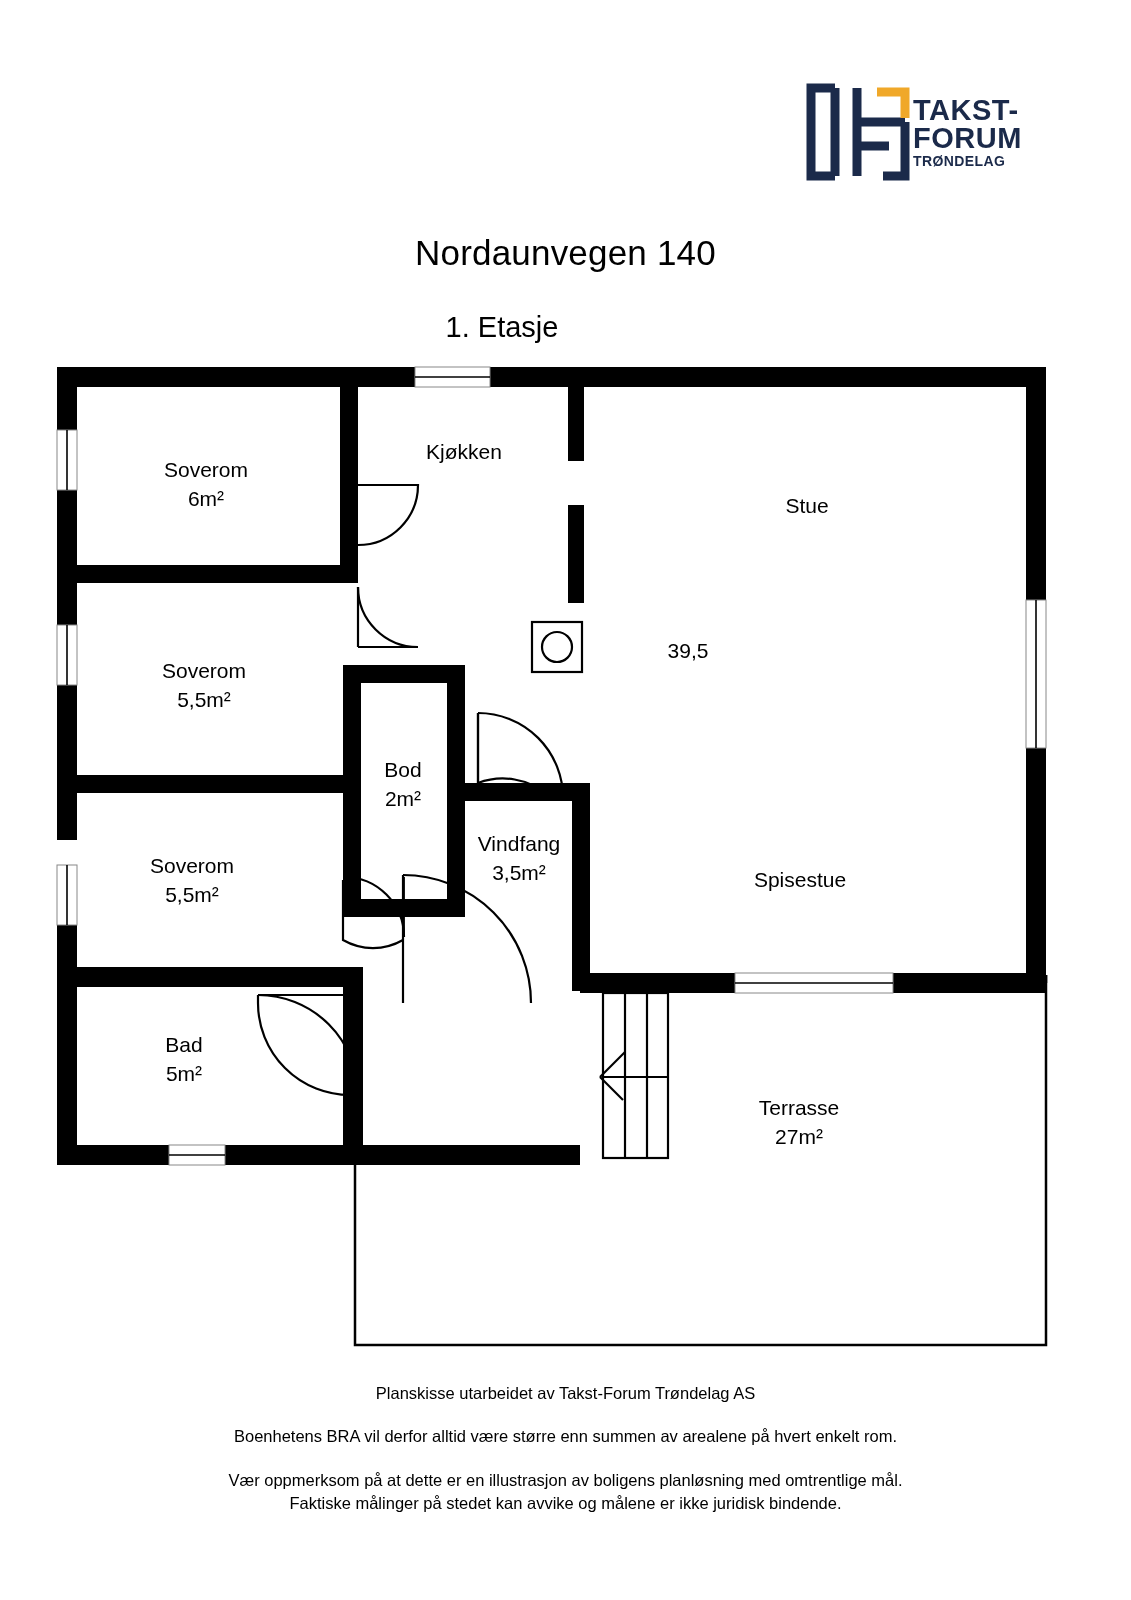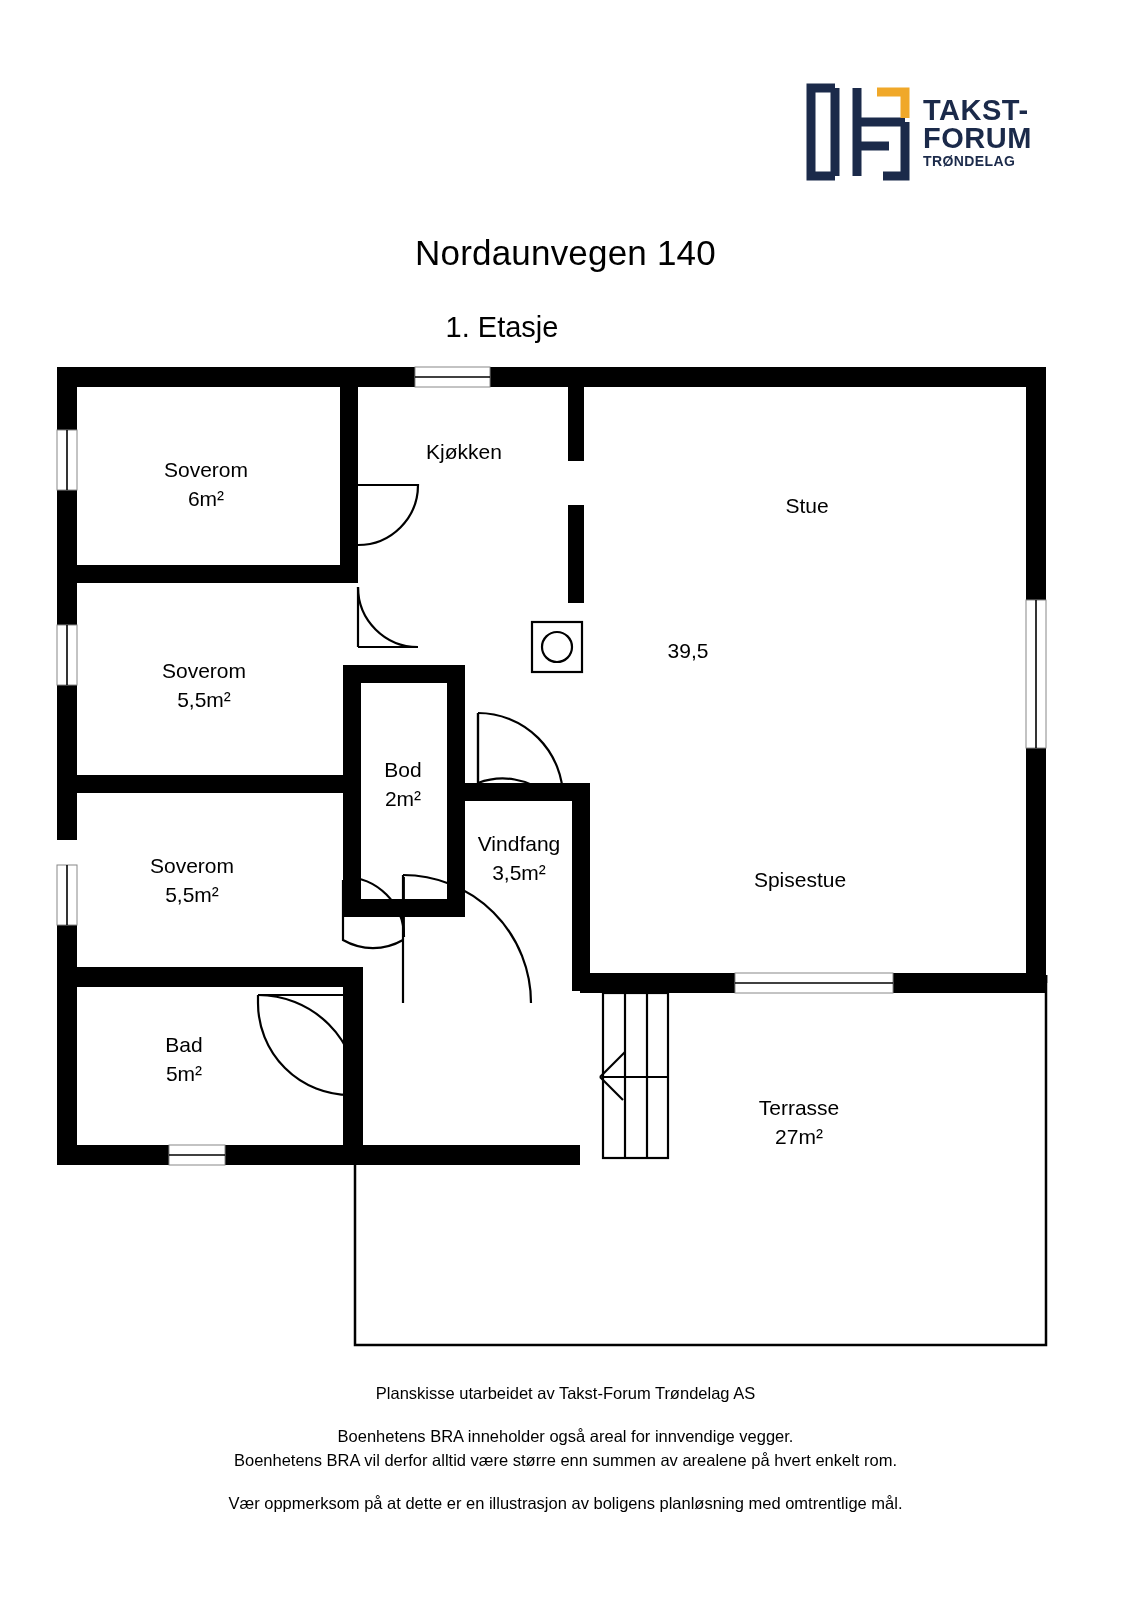--- a/index.html
+++ b/index.html
@@ -22,21 +22,21 @@
 
   
   .logo-block {
     position: absolute;
     left: 805px;
     top: 72px;
     width: 240px;
     height: 120px;
     display: flex;
     align-items: center;
-    gap: 10px;
+    gap: 0;
   }
   .logo-mark {
     width: 108px;
     height: 108px;
     flex: 0 0 auto;
   }
   .logo-words {
     display: flex;
     flex-direction: column;
     justify-content: center;
@@ -300,21 +300,21 @@
       <text class="room-label" x="799" y="760">Terrasse</text>
       <text class="room-label" x="799" y="789">27m²</text>
     </g>
   </svg>
 
   <div class="footer">
     <div class="para">
       <div>Planskisse utarbeidet av Takst-Forum Trøndelag AS</div>
     </div>
     <div class="para">
-      <div>Boenhetens BRA inneholder også areal for innvendige vegger.</div>
       <div>Boenhetens BRA vil derfor alltid være større enn summen av arealene på hvert enkelt rom.</div>
     </div>
     <div class="para">
       <div>Vær oppmerksom på at dette er en illustrasjon av boligens planløsning med omtrentlige mål.</div>
+      <div>Faktiske målinger på stedet kan avvike og målene er ikke juridisk bindende.</div>
     </div>
   </div>
 
 </div>
 
 </body></html>

